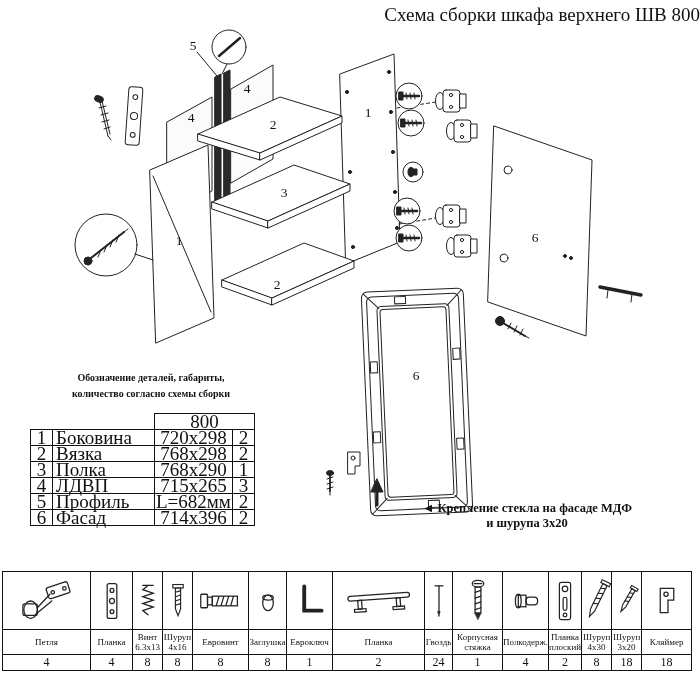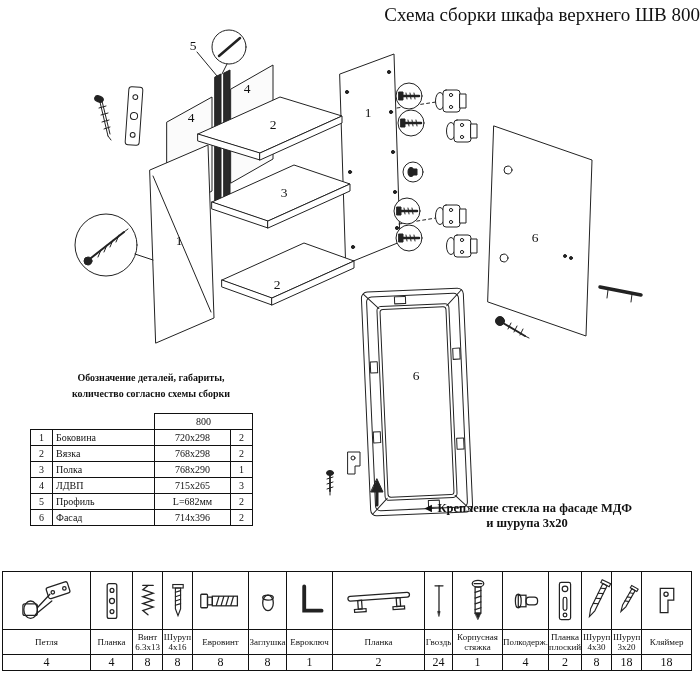--- a/index.html
+++ b/index.html
@@ -9,21 +9,21 @@
 
   .title { position:absolute; top:4px; left:0; width:100%; text-align:right; font-size:19px; }
 
   svg.diagram { position:absolute; top:0; left:0; }
 
   .callout { position:absolute; transform:translate(-50%,-50%); font-size:13.5px; line-height:13px; }
 
   .legend-heading { position:absolute; left:18px; top:370px; width:266px; text-align:center;
                     font-weight:bold; font-size:10px; line-height:16px; }
 
-  .parts-table { position:absolute; left:30px; top:413px; border-collapse:collapse; font-size:10px; }
+  .parts-table { position:absolute; left:30px; top:413px; border-collapse:collapse; font-size:19px; }
   .parts-table td { border:1px solid #111; padding:0 3px; height:16px; line-height:15px; white-space:nowrap; }
   .parts-table tr.hdr td { border:none; }
   .parts-table tr.hdr td.size-hdr { border:1px solid #111; text-align:center; }
   .parts-table td.c { text-align:center; padding:0 1px; }
 
   .note { position:absolute; left:396px; top:501px; width:262px; font-weight:bold;
           font-size:12.5px; line-height:15px; text-align:center; }
   .note .arr { margin-right:3px; }
 
   .hw-title { position:absolute; top:550px; left:0; width:100%; text-align:center; font-size:15.5px; }

